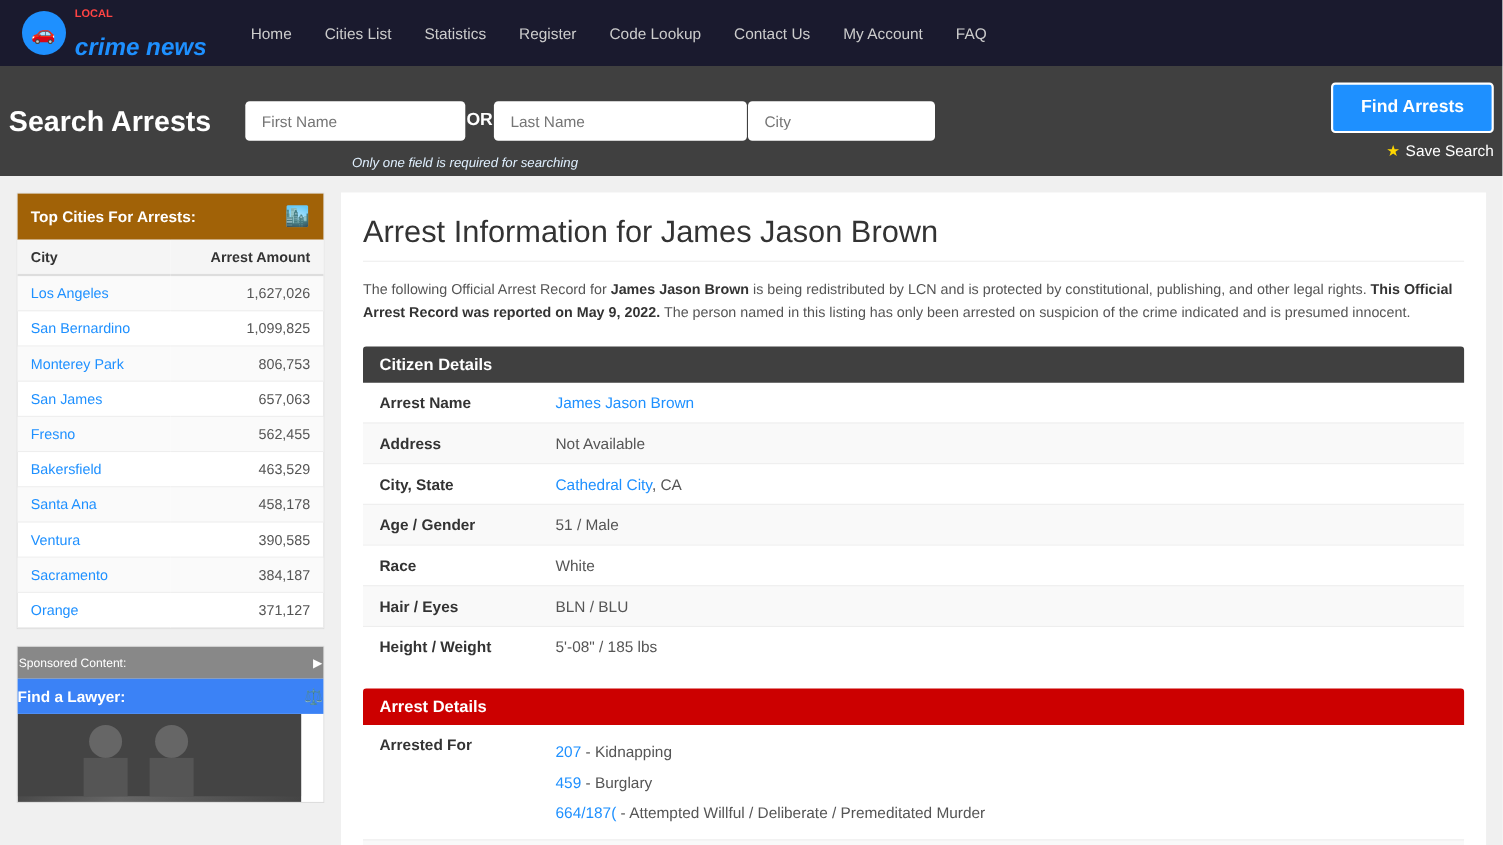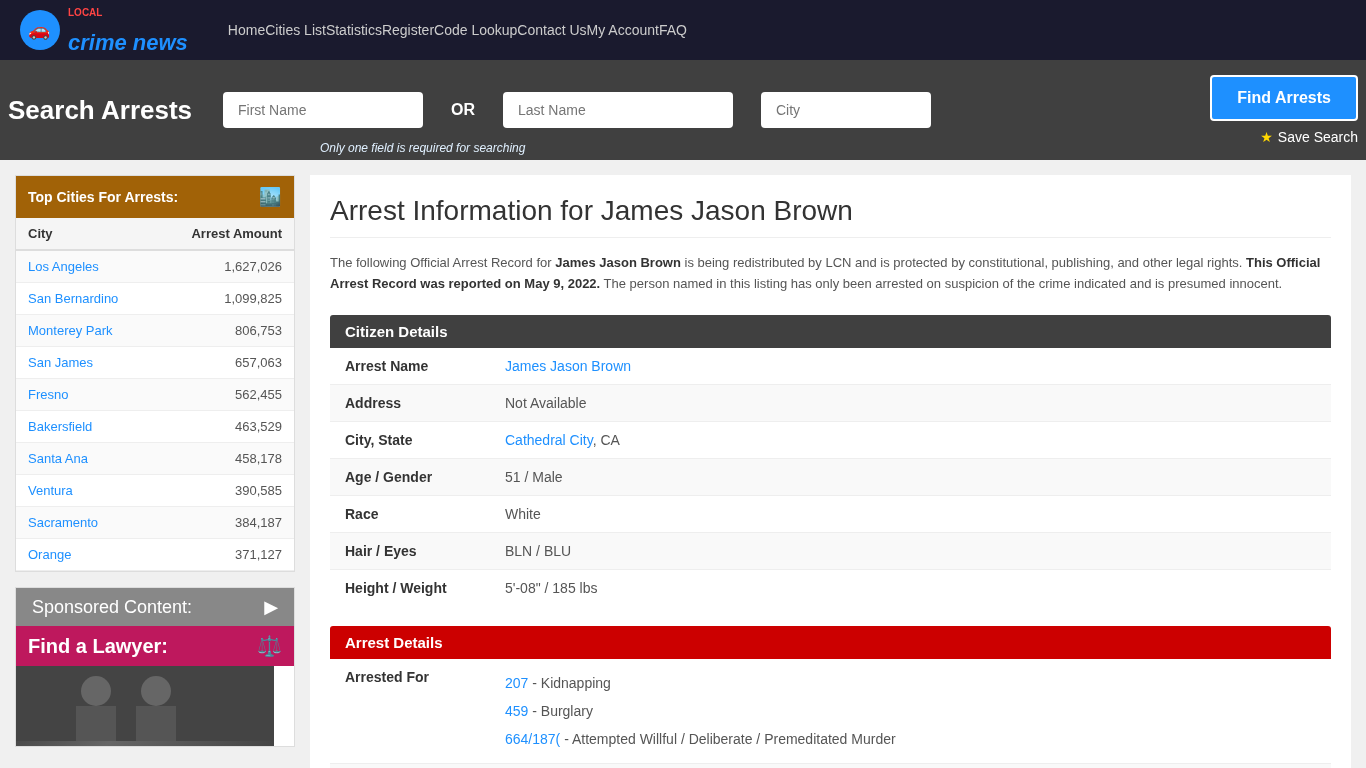--- a/index.html
+++ b/index.html
@@ -4,27 +4,27 @@
   <style>
     * { margin: 0; padding: 0; box-sizing: border-box; }
     body { font-family: Arial, sans-serif; font-size: 14px; color: #333; background: #f0f0f0; }
 
     
     nav { background: #1a1a2e; display: flex; align-items: center; padding: 0 20px; height: 60px; }
     .nav-logo { display: flex; align-items: center; margin-right: 40px; }
     .nav-logo .logo-icon { width: 40px; height: 40px; background: #1e90ff; border-radius: 50%; display: flex; align-items: center; justify-content: center; color: white; font-size: 18px; margin-right: 8px; }
     .nav-logo .logo-text { color: #1e90ff; font-size: 22px; font-weight: bold; font-style: italic; }
     .nav-logo .logo-text span { color: #ff4444; font-size: 10px; vertical-align: super; font-style: normal; }
-    .nav-links { display: flex; list-style: none; }
+    .nav-links { display: flex; gap: 30px; list-style: none; }
     .nav-links a { color: #ccc; text-decoration: none; font-size: 14px; }
 
     
     .search-bar { background: #404040; display: flex; align-items: center; padding: 15px 8px; gap: 15px; position: relative; }
     .search-title { color: white; font-size: 26px; font-weight: bold; min-width: 200px; }
-    .search-inputs { display: flex; align-items: center; gap: 28px; flex: 1; }
+    .search-inputs { display: flex; align-items: center; gap: 1px; flex: 1; }
     .search-inputs input { padding: 10px 15px; border: none; border-radius: 4px; font-size: 14px; width: 200px; }
     .search-or { color: white; font-weight: bold; font-size: 16px; }
     .search-inputs .last-name { width: 230px; }
     .search-inputs .city-input { width: 170px; }
     .search-note { color: #e0f0ff; font-size: 12px; font-style: italic; position: absolute; bottom: 5px; left: 320px; }
     .search-actions { display: flex; flex-direction: column; align-items: flex-end; gap: 8px; margin-left: auto; }
     .find-arrests-btn { background: #1e90ff; border: 2px solid white; color: white; padding: 12px 25px; font-size: 16px; font-weight: bold; border-radius: 4px; cursor: pointer; white-space: nowrap; }
     .save-search { color: white; font-size: 14px; cursor: pointer; display: flex; align-items: center; gap: 5px; }
     .save-search .star { color: #ffd700; }
 
@@ -37,22 +37,22 @@
     .sidebar-header { background: #a16207; color: white; padding: 10px 12px; display: flex; justify-content: space-between; align-items: center; font-size: 14px; font-weight: bold; }
     .sidebar-header .city-icon { font-size: 18px; }
     .cities-table { width: 100%; border-collapse: collapse; }
     .cities-table th { background: #f5f5f5; padding: 8px 12px; text-align: left; font-weight: bold; font-size: 13px; border-bottom: 2px solid #ddd; }
     .cities-table th.amount { text-align: right; }
     .cities-table td { padding: 8px 12px; font-size: 13px; border-bottom: 1px solid #eee; }
     .cities-table td.amount { text-align: right; color: #555; }
     .cities-table td.city-link a { color: #1e90ff; text-decoration: none; }
     .cities-table tr:nth-child(odd) { background: #fafafa; }
 
-    .sponsored-header { background: #888; color: white; padding: 8px 16px; display: flex; justify-content: space-between; align-items: center; font-size: 18px; }
-    .find-lawyer { background: #be185d; color: white; padding: 8px 12px; display: flex; justify-content: space-between; align-items: center; font-size: 20px; font-weight: bold; }
+    .sponsored-header { background: #888; color: white; padding: 8px 1px; display: flex; justify-content: space-between; align-items: center; font-size: 11px; }
+    .find-lawyer { background: #3b82f6; color: white; padding: 8px 0; display: flex; justify-content: space-between; align-items: center; font-size: 14px; font-weight: bold; }
     .lawyer-img { width: 258px; height: 80px; background: #555; display: flex; align-items: center; justify-content: center; color: #aaa; font-size: 12px; overflow: hidden; }
     .lawyer-img-inner { width: 100%; height: 100%; background: linear-gradient(135deg, #333 0%, #666 50%, #444 100%); display: flex; align-items: flex-end; justify-content: center; padding-bottom: 5px; }
 
     
     .main-panel { flex: 1; background: white; padding: 20px; }
     .arrest-title { font-size: 28px; font-weight: 300; color: #333; margin-bottom: 15px; border-bottom: 1px solid #eee; padding-bottom: 10px; }
     .arrest-desc { font-size: 13px; color: #555; line-height: 1.6; margin-bottom: 20px; }
     .arrest-desc strong { font-weight: bold; color: #333; }
 
     .section-header { background: #404040; color: white; padding: 8px 15px; font-size: 15px; font-weight: bold; margin-bottom: 0; border-radius: 3px 3px 0 0; }

